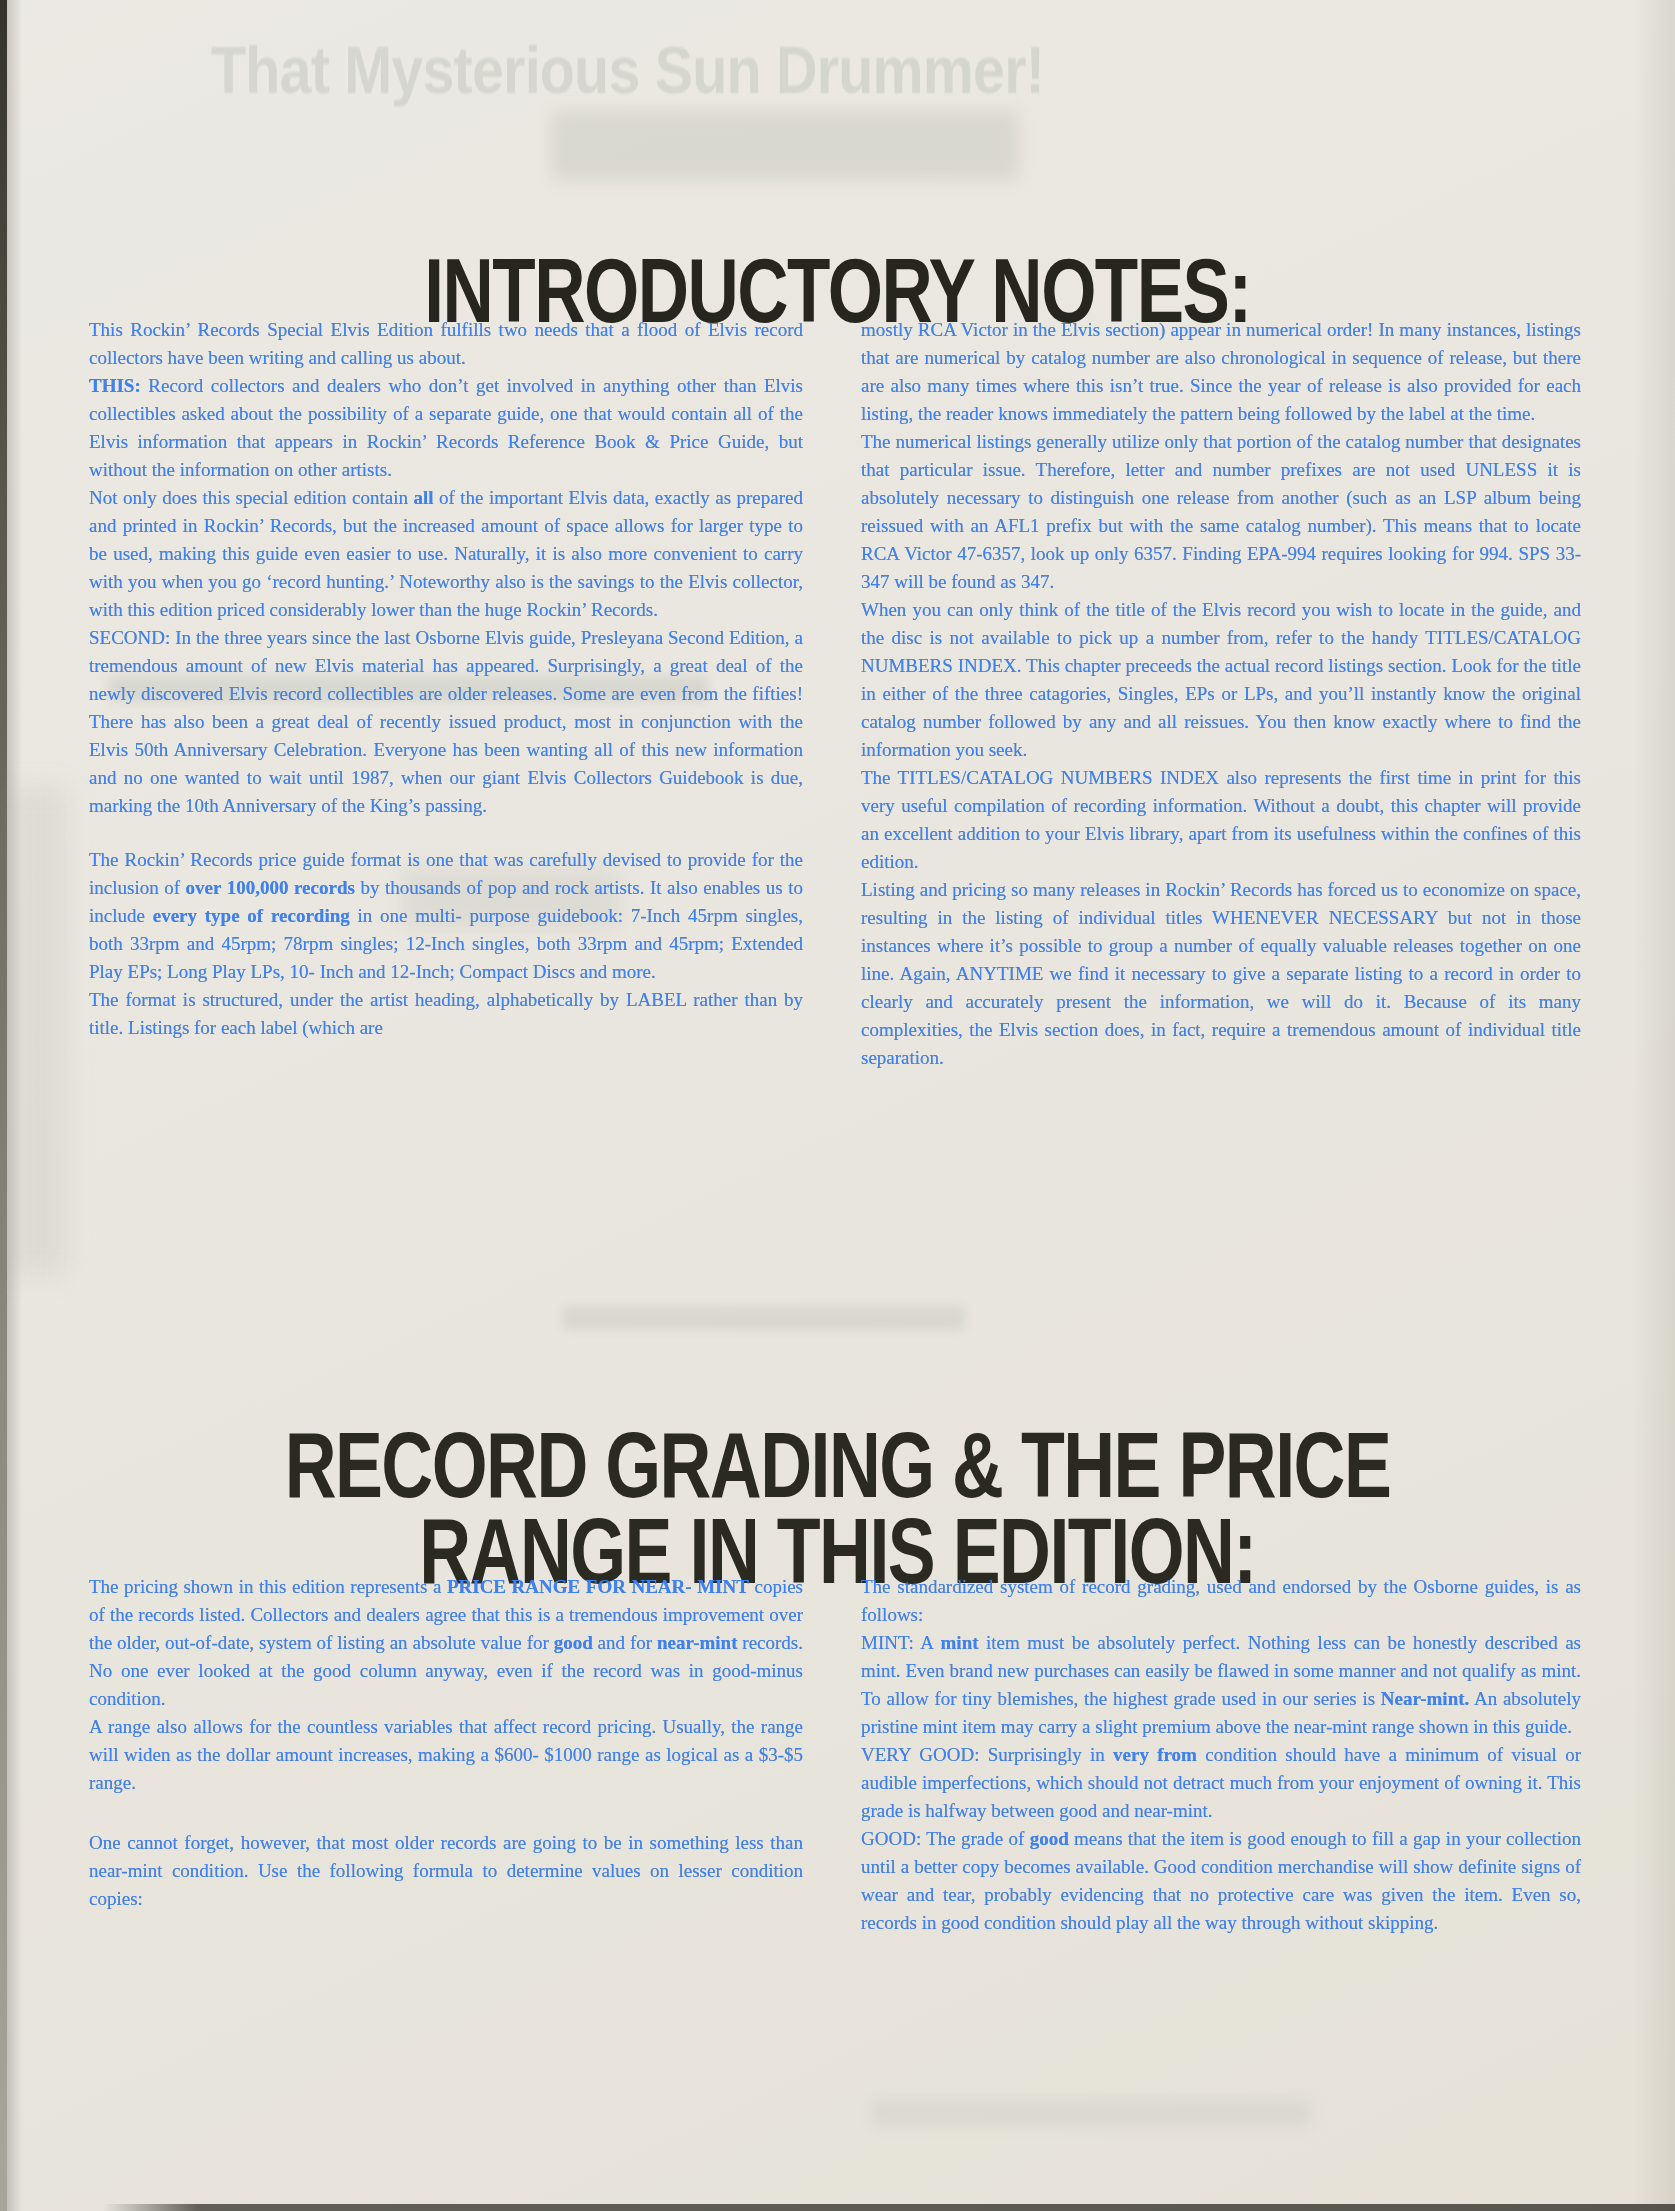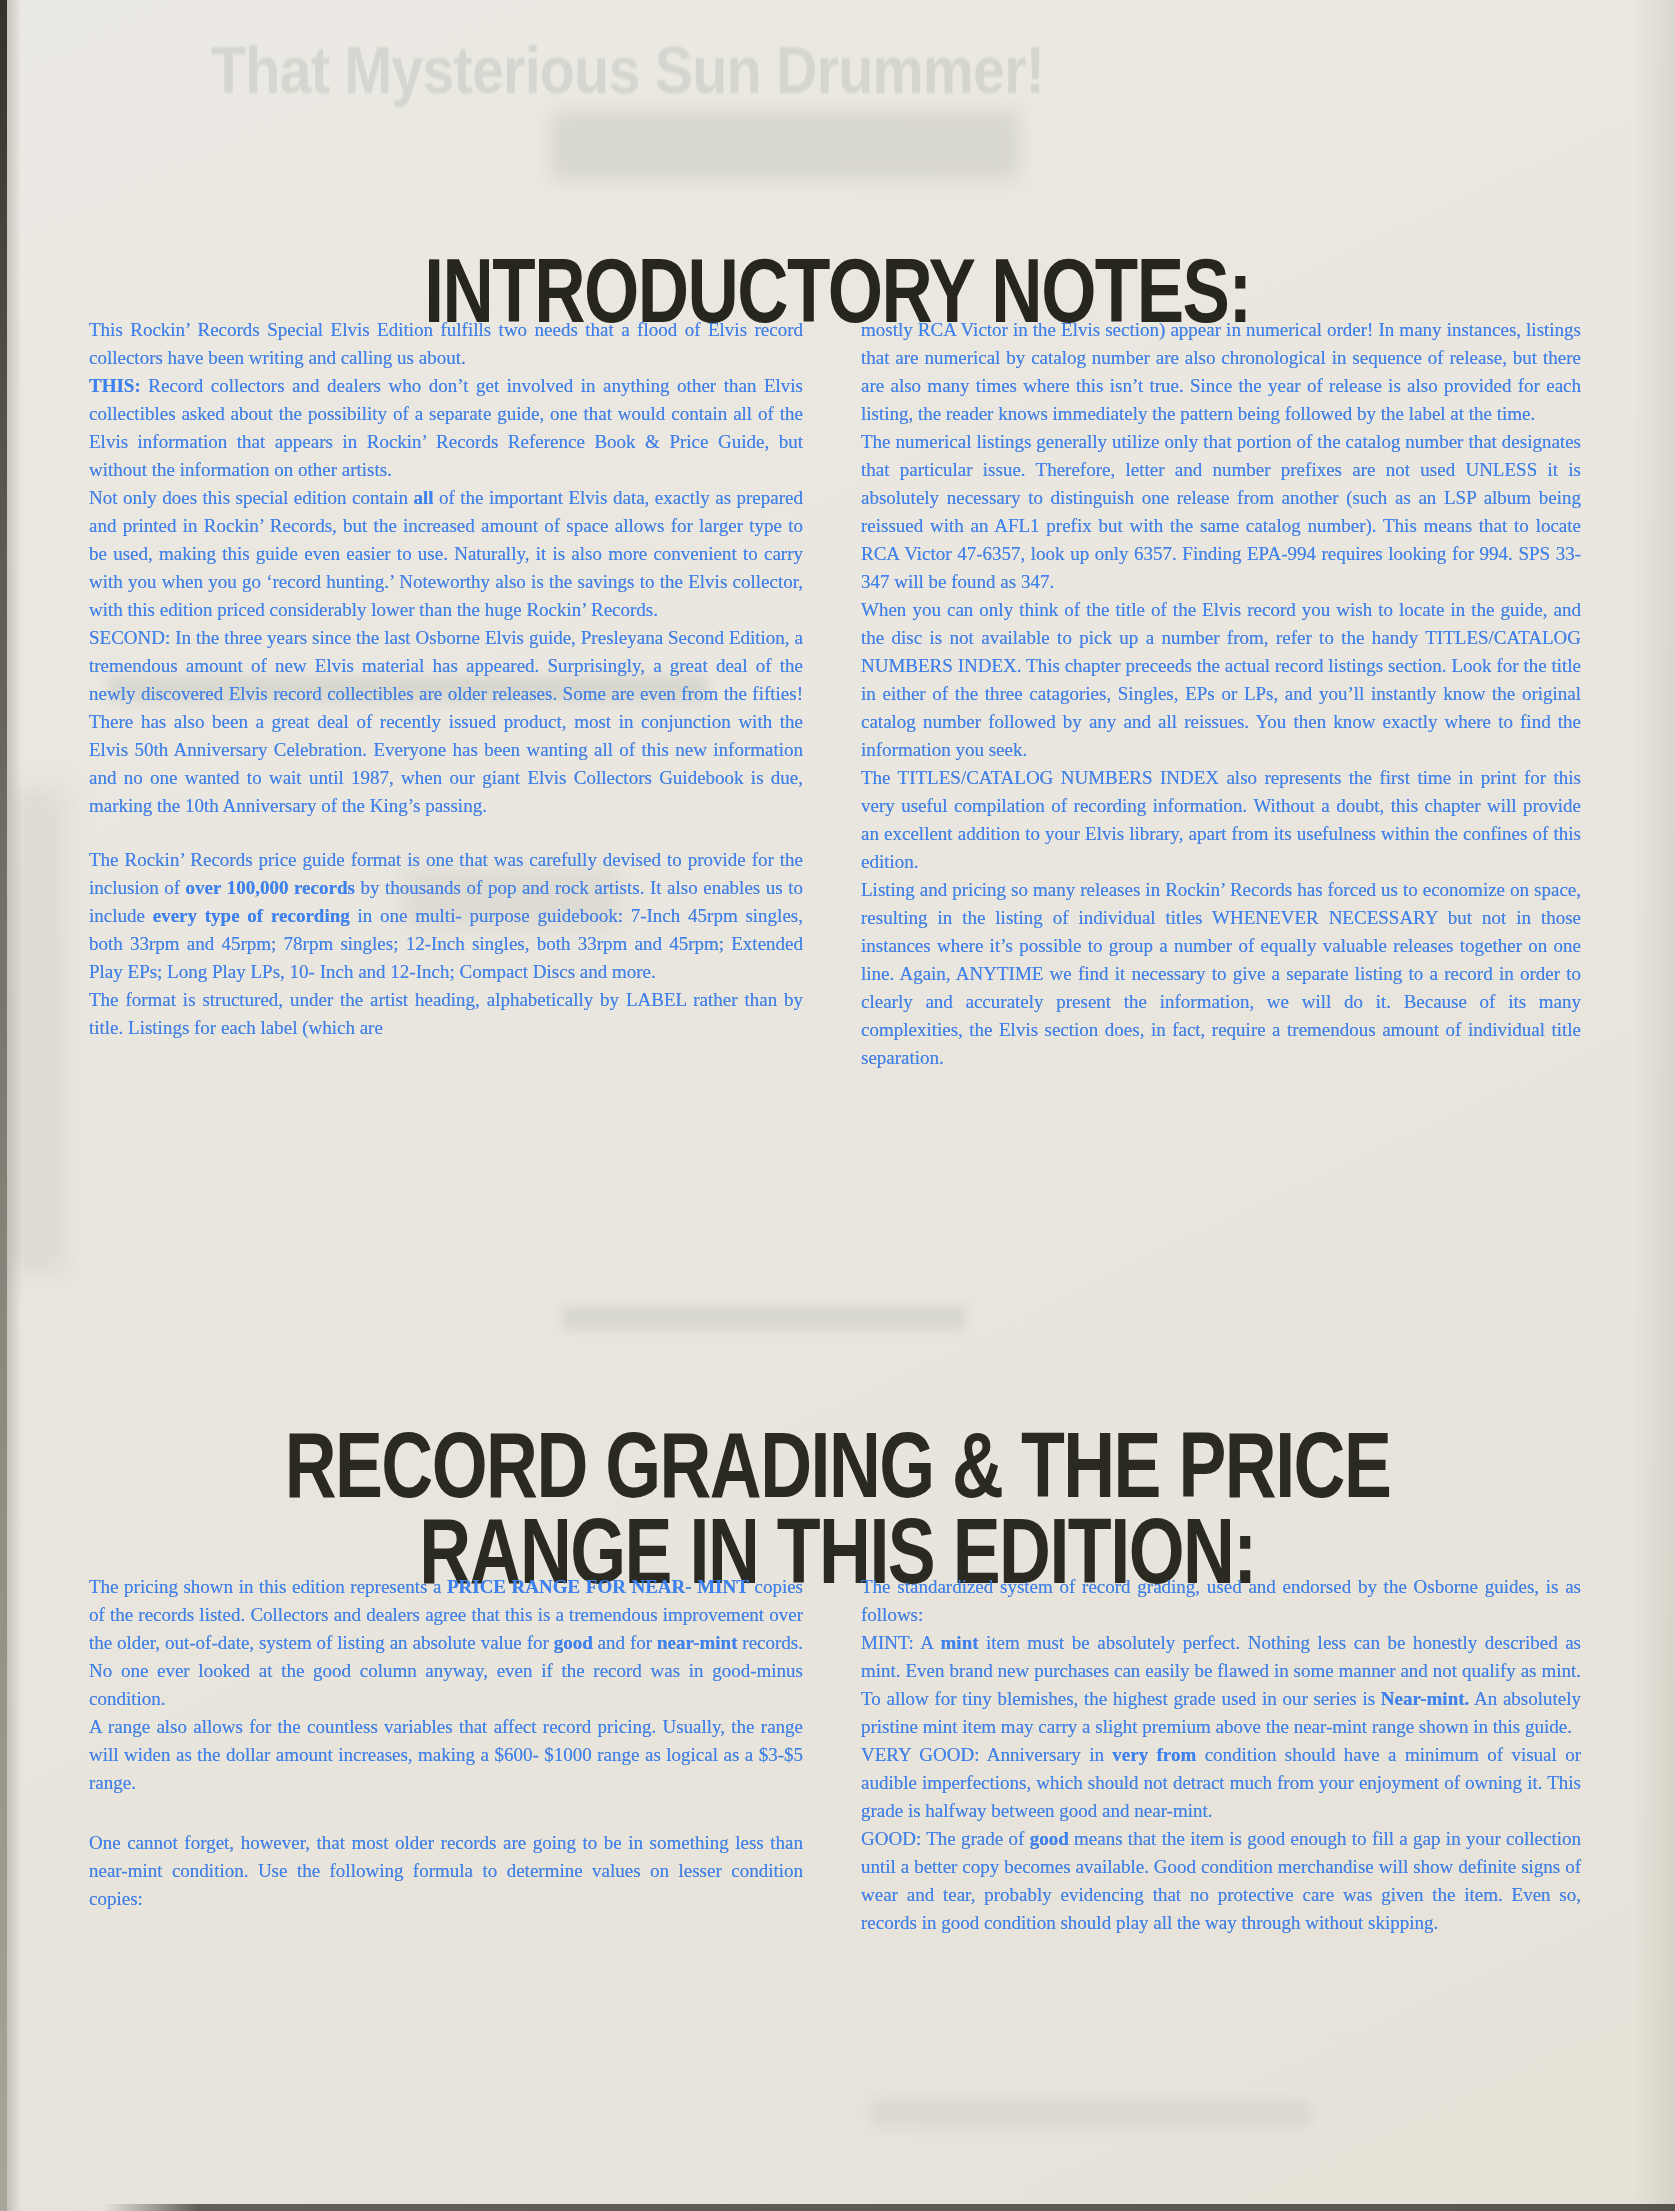--- a/index.html
+++ b/index.html
@@ -121,16 +121,16 @@
 <h1 class="section-heading"><span>RECORD GRADING &amp; THE PRICE</span><br><span>RANGE IN THIS EDITION:</span></h1>
 
 <div class="col" id="grading-left">
     <p><span>The pricing shown in this edition represents a </span><span class="b">PRICE RANGE FOR NEAR- MINT</span><span> copies of the records listed. Collectors and dealers agree that this is a tremendous improvement over the older, out-of-date, system of listing an absolute value for </span><span class="b">good</span><span> and for </span><span class="b">near-mint</span><span> records. No one ever looked at the good column anyway, even if the record was in good-minus condition.</span></p>
     <p><span>A range also allows for the countless variables that affect record pricing. Usually, the range will widen as the dollar amount increases, making a $600- $1000 range as logical as a $3-$5 range.</span></p>
     <p class="gap gap-lg"><span>One cannot forget, however, that most older records are going to be in something less than near-mint condition. Use the following formula to determine values on lesser condition copies:</span></p>
   </div>
 <div class="col" id="grading-right">
     <p><span>The standardized system of record grading, used and endorsed by the Osborne guides, is as follows:</span></p>
     <p><span>MINT: A </span><span class="b">mint</span><span> item must be absolutely perfect. Nothing less can be honestly described as mint. Even brand new purchases can easily be flawed in some manner and not qualify as mint. To allow for tiny blemishes, the highest grade used in our series is </span><span class="b">Near-mint.</span><span> An absolutely pristine mint item may carry a slight premium above the near-mint range shown in this guide.</span></p>
-    <p><span>VERY GOOD: Anniversary in </span><span class="b">very from</span><span> condition should have a minimum of visual or audible imperfections, which should not detract much from your enjoyment of owning it. This grade is halfway between good and near-mint.</span></p>
+    <p><span>VERY GOOD: Surprisingly in </span><span class="b">very from</span><span> condition should have a minimum of visual or audible imperfections, which should not detract much from your enjoyment of owning it. This grade is halfway between good and near-mint.</span></p>
     <p><span>GOOD: The grade of </span><span class="b">good</span><span> means that the item is good enough to fill a gap in your collection until a better copy becomes available. Good condition merchandise will show definite signs of wear and tear, probably evidencing that no protective care was given the item. Even so, records in good condition should play all the way through without skipping.</span></p>
   </div>
 
 
 </body></html>

